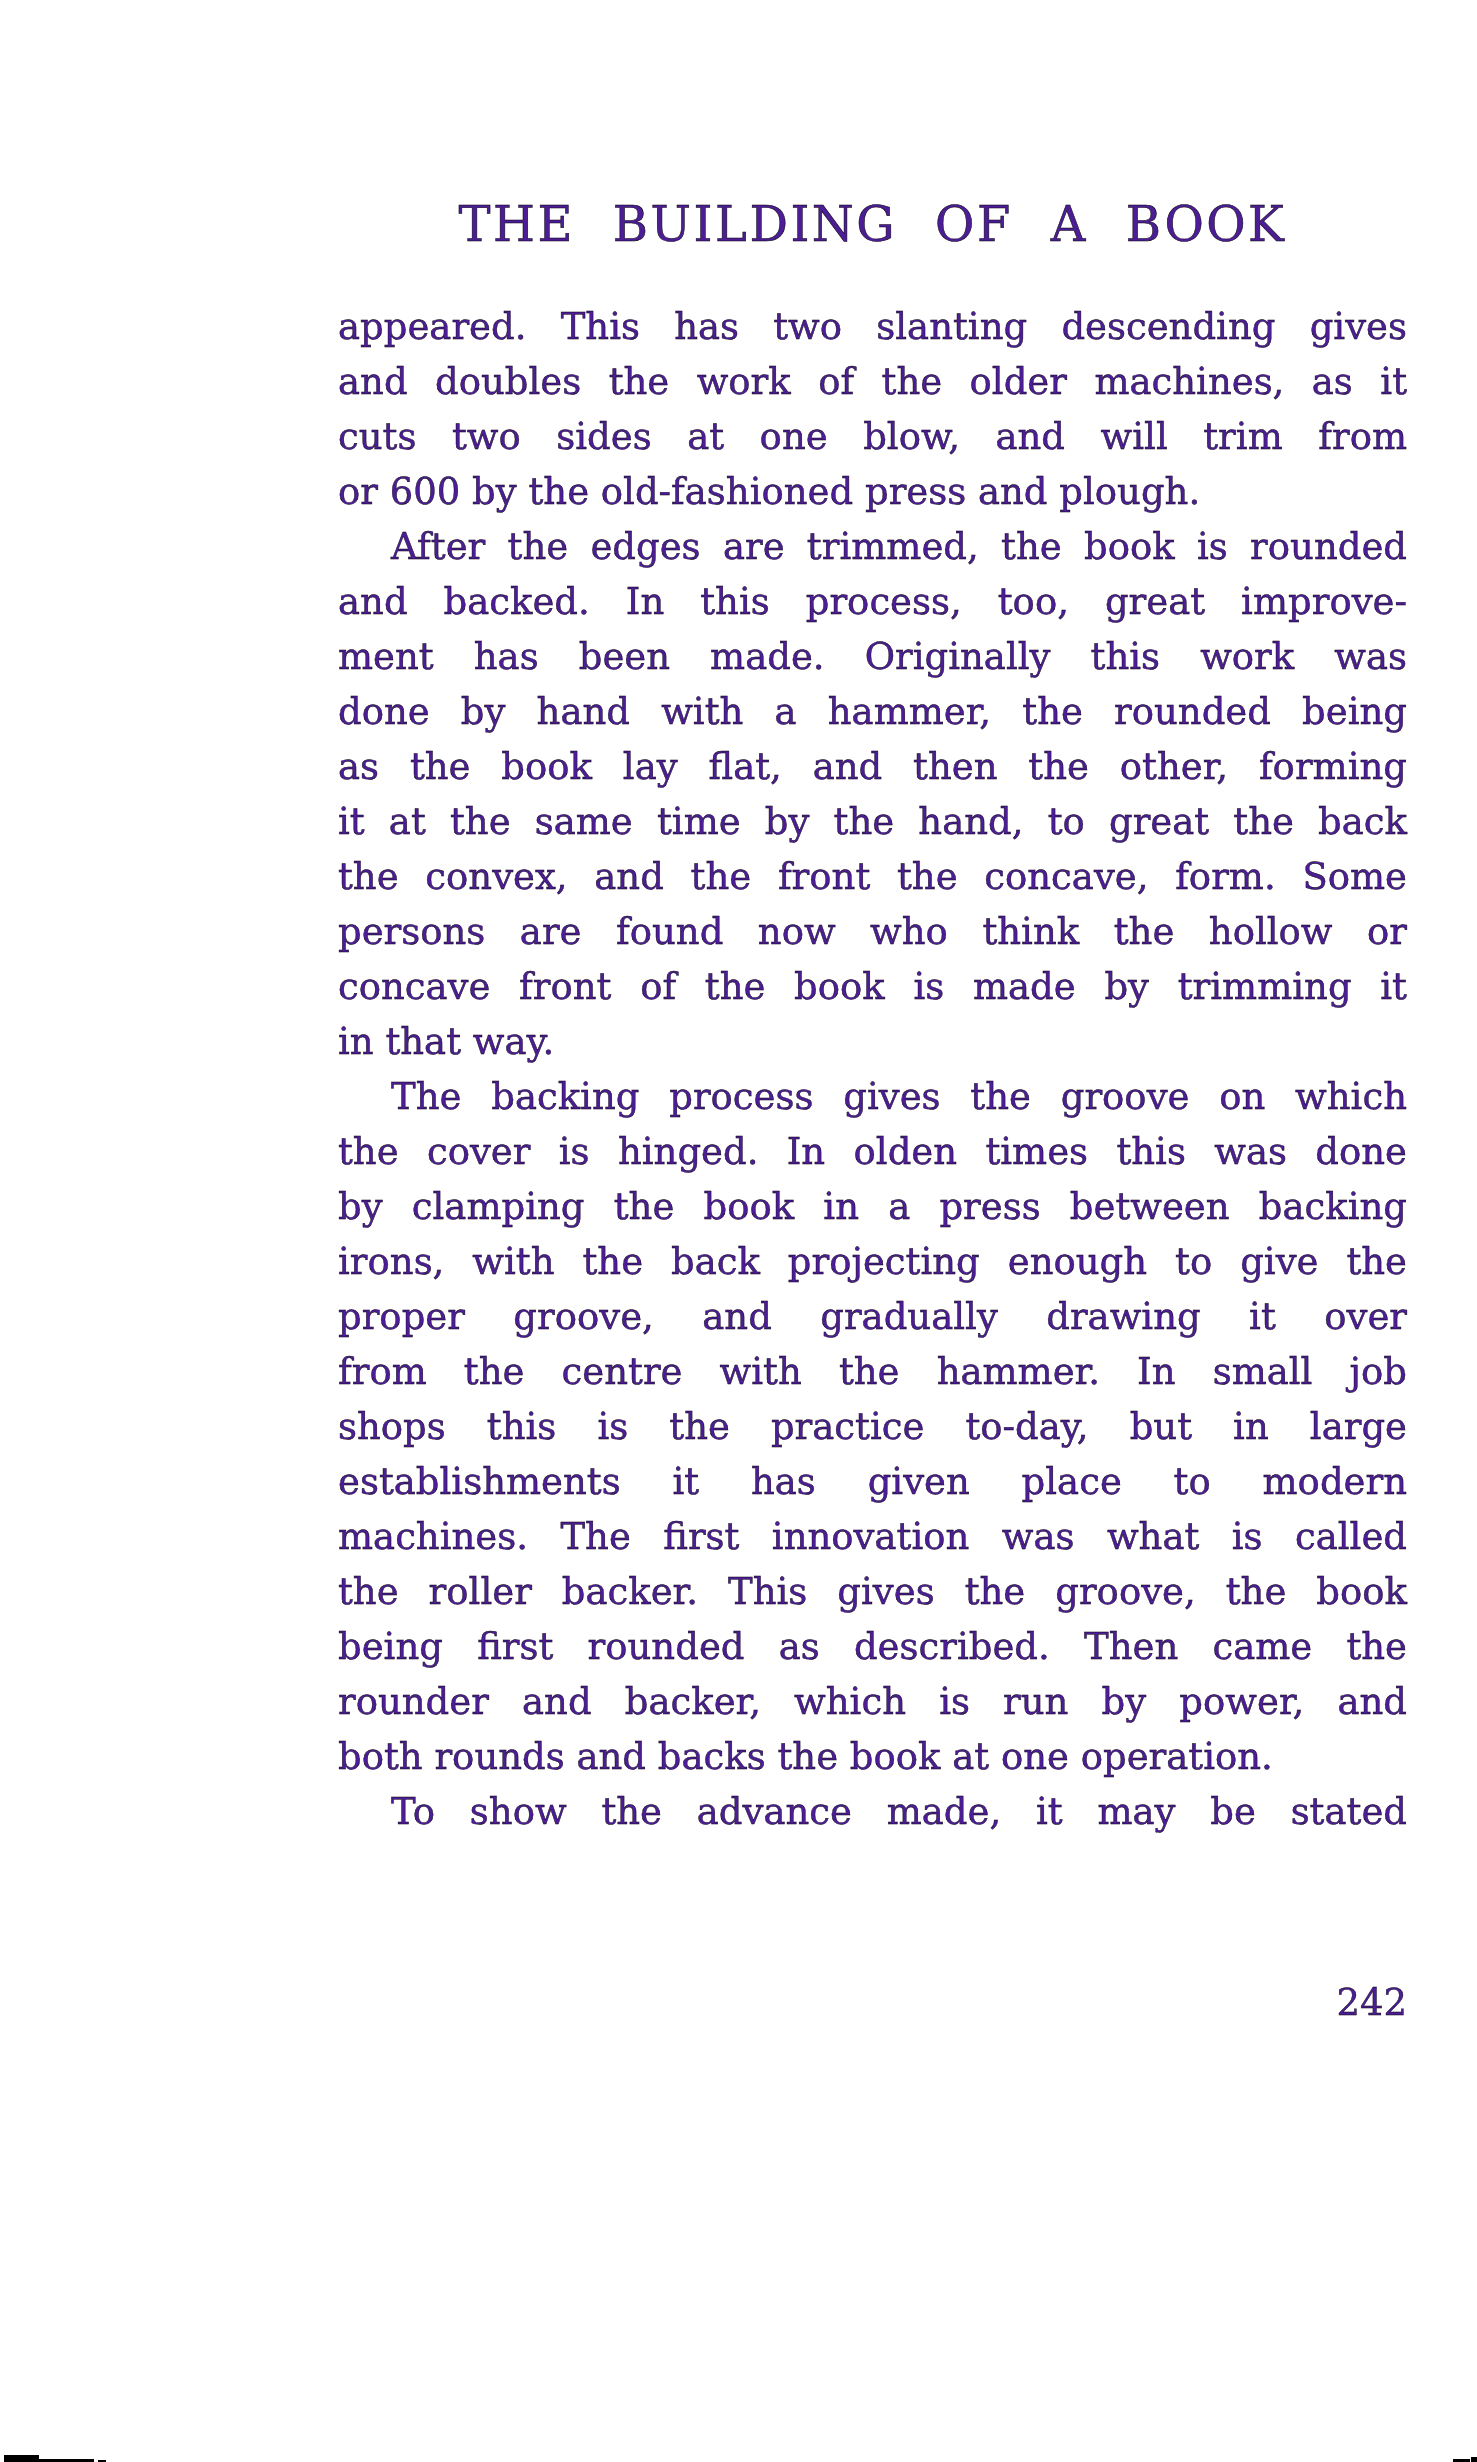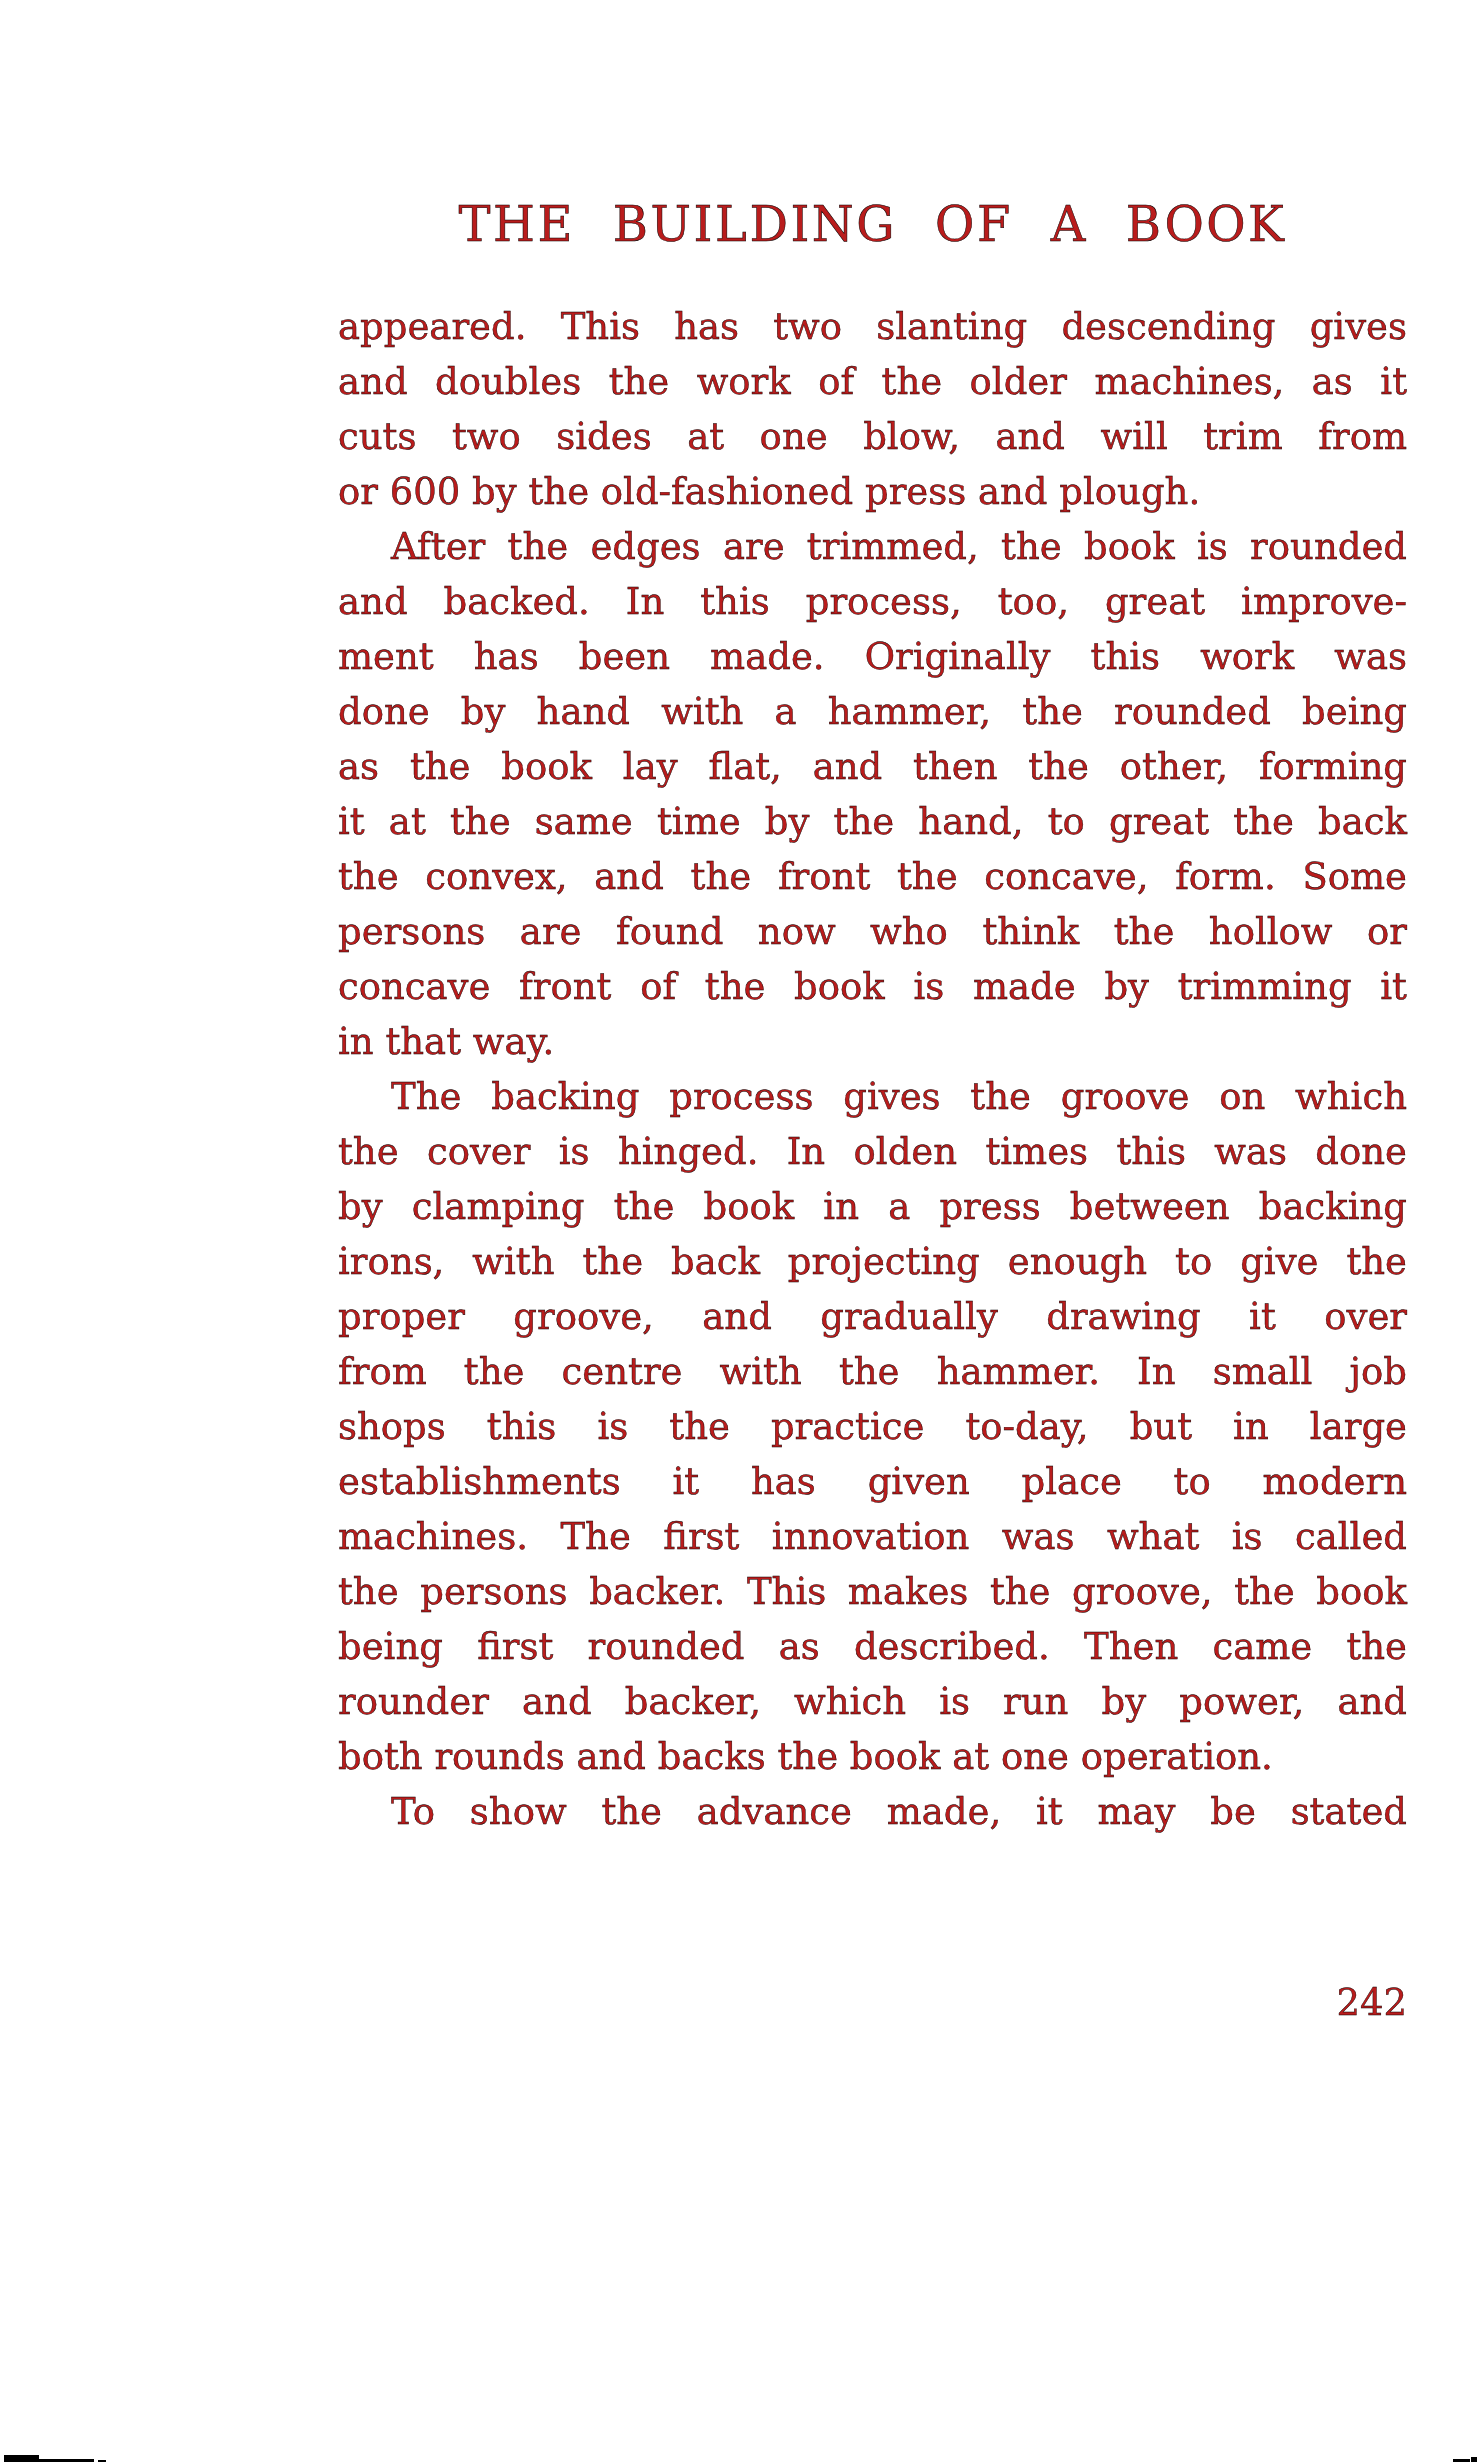--- a/index.html
+++ b/index.html
@@ -6,21 +6,21 @@
     margin: 0;
     padding: 0;
     background: #ffffff;
   }
   .page {
     position: relative;
     width: 1477px;
     height: 2462px;
     background: #ffffff;
     overflow: hidden;
-    color: #b91c1c;
+    color: #4c1d95;
     font-family: "DejaVu Serif", serif;
   }
   .running-head {
     position: absolute;
     top: 200px;
     left: 338px;
     width: 1069px;
     text-align: center;
     font-size: 48px;
     line-height: 1;
@@ -99,21 +99,21 @@
       <div class="paragraph">
         <div class="line indent">The backing process gives the groove on which</div>
         <div class="line">the cover is hinged.  In olden times this was done</div>
         <div class="line">by clamping the book in a press between backing</div>
         <div class="line">irons, with the back projecting enough to give the</div>
         <div class="line">proper groove, and gradually drawing it over</div>
         <div class="line">from the centre with the hammer.  In small job</div>
         <div class="line">shops this is the practice to-day, but in large</div>
         <div class="line">establishments it has given place to modern</div>
         <div class="line">machines.  The first innovation was what is called</div>
-        <div class="line">the persons backer.  This makes the groove, the book</div>
+        <div class="line">the roller backer.  This gives the groove, the book</div>
         <div class="line">being first rounded as described.  Then came the</div>
         <div class="line">rounder and backer, which is run by power, and</div>
         <div class="line last">both rounds and backs the book at one operation.</div>
       </div>
       <div class="paragraph">
         <div class="line indent">To show the advance made, it may be stated</div>
       </div>
     </div>
 
   <div class="page-number">242</div>

